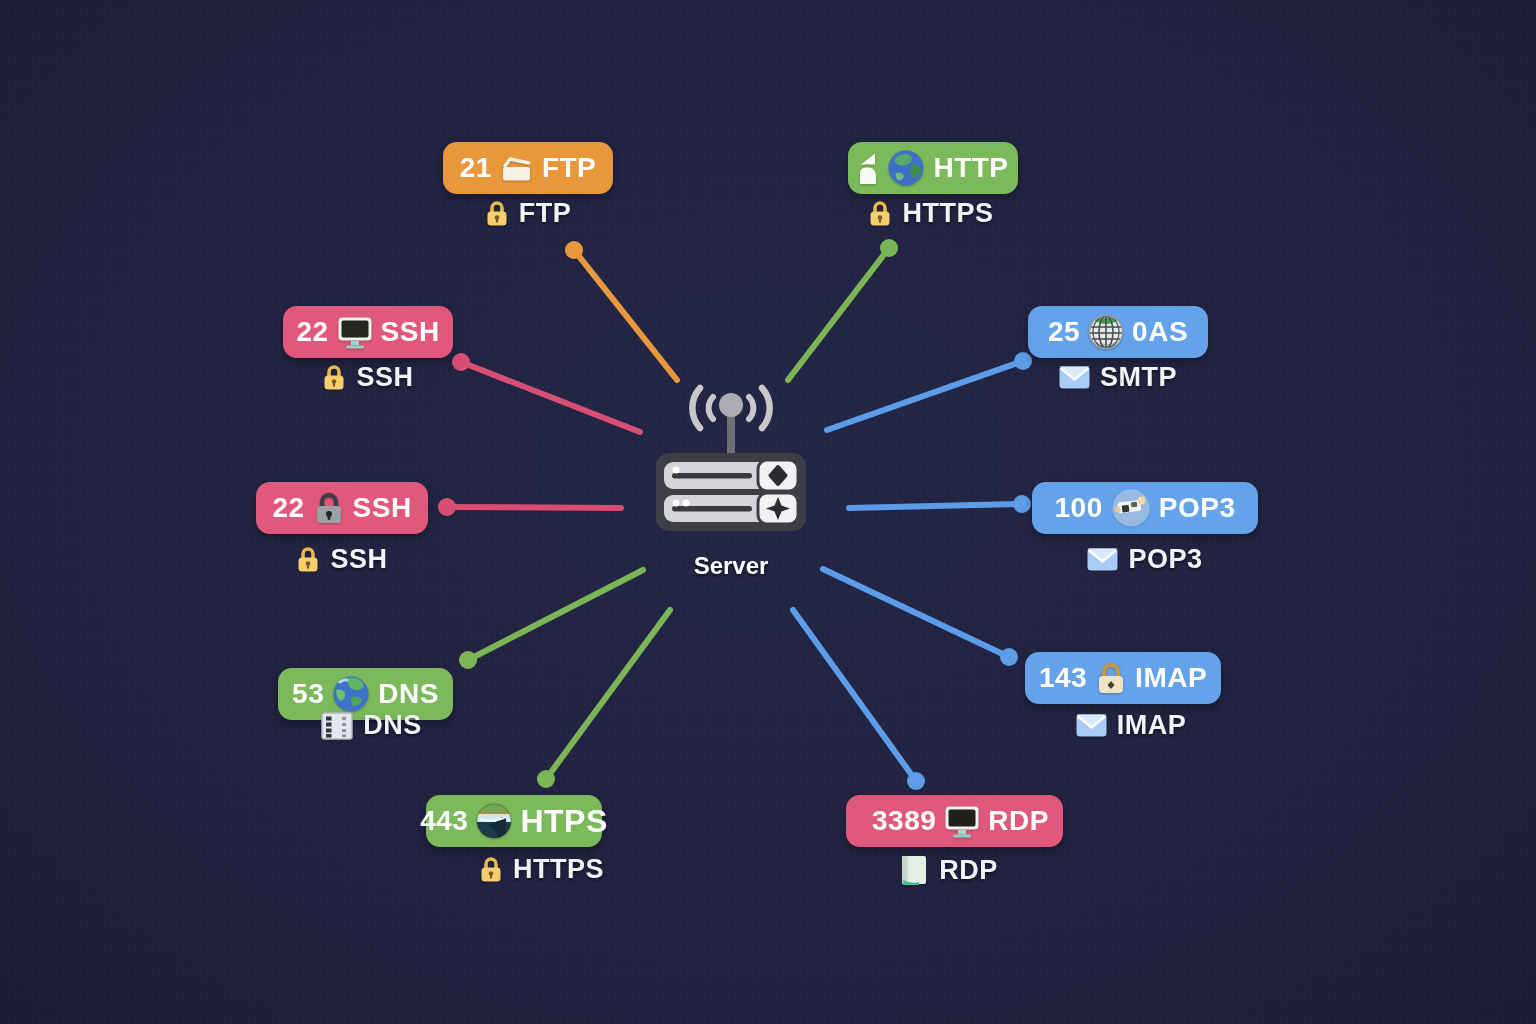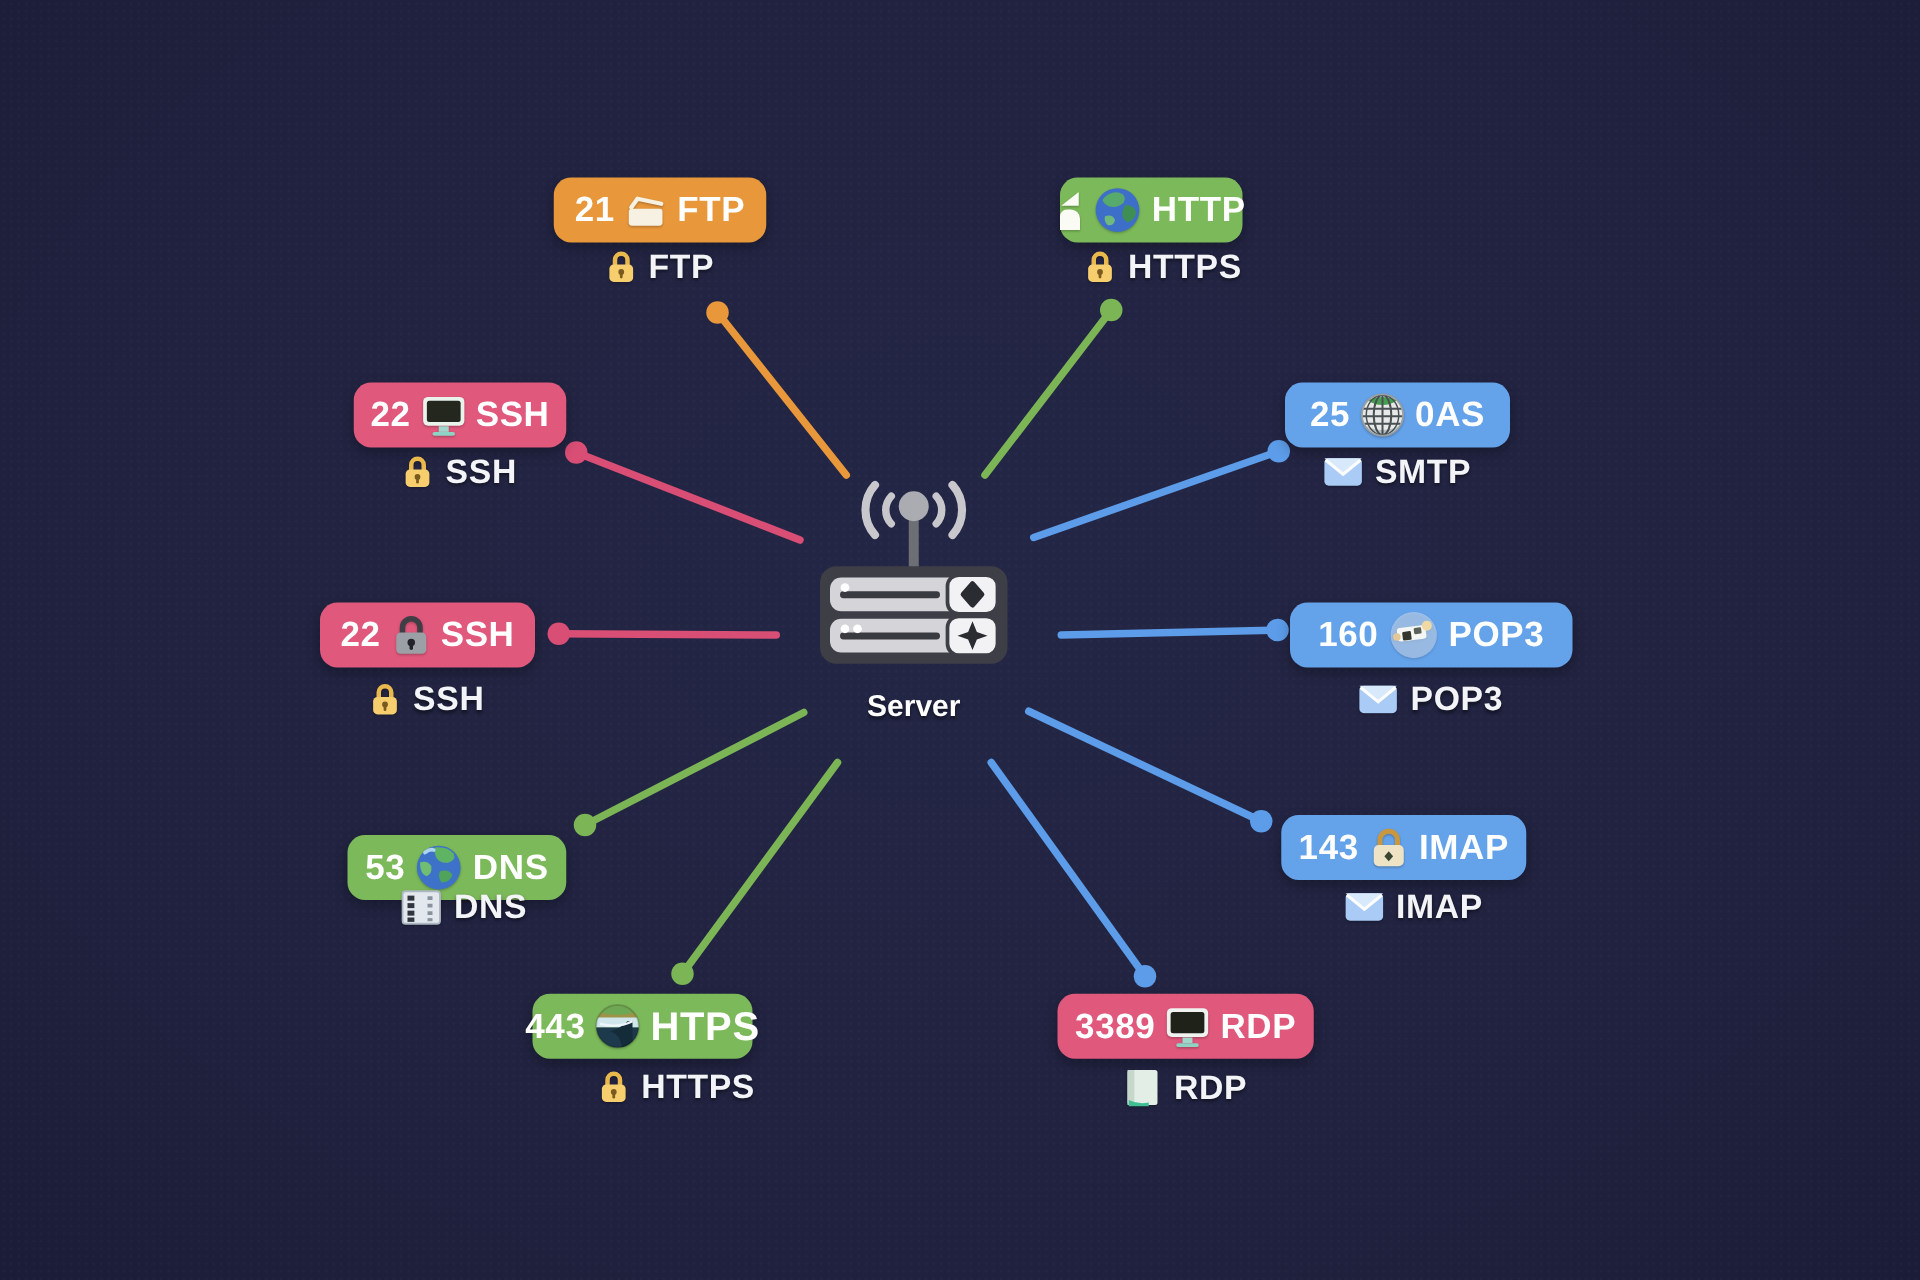--- a/index.html
+++ b/index.html
@@ -102,21 +102,21 @@
       <svg width="24" height="29" viewBox="0 0 24 29">
           <path d="M7,13 V9 a5,5 0 0 1 10,0 v4" fill="none" stroke="#E9B94D" stroke-width="3.6"></path>
           <rect x="2.5" y="12.5" width="19" height="14" rx="3.5" fill="#F6CE6E"></rect>
           <circle cx="12" cy="18.5" r="2.3" fill="#7A5A1E"></circle>
           <rect x="10.9" y="19" width="2.2" height="4.8" rx="1.1" fill="#7A5A1E"></rect>
         </svg>
     </span>
     <span>FTP</span>
   </div>
 
-  <div class="badge green" style="left:848px;top:142px;width:146px;height:52px;">
+  <div class="badge green" style="left:848px;top:142px;width:170px;height:52px;">
     <span class="bicon">
       <svg width="22" height="33" viewBox="0 0 22 33">
           <path d="M4,12.5 L18,1.5 L18,12.5 Z" fill="#FBFBF6"></path>
           <path d="M3,32 V21 a5.5,5.5 0 0 1 5.5,-5.5 h3 a7.5,7.5 0 0 1 7.5,7.5 V32 Z" fill="#FBFBF6"></path>
         </svg>
     </span>
     <span class="bicon">
       <svg width="38" height="38" viewBox="0 0 38 38">
           <circle cx="19" cy="19" r="17.5" fill="#3E6FC8"></circle>
           <path d="M7,11 Q12,4 20,5 Q27,7 24,13 Q19,18 12,16 Q8,14 7,11 Z" fill="#57AA6B"></path>
@@ -209,21 +209,21 @@
           <path d="M7,13 V9 a5,5 0 0 1 10,0 v4" fill="none" stroke="#E9B94D" stroke-width="3.6"></path>
           <rect x="2.5" y="12.5" width="19" height="14" rx="3.5" fill="#F6CE6E"></rect>
           <circle cx="12" cy="18.5" r="2.3" fill="#7A5A1E"></circle>
           <rect x="10.9" y="19" width="2.2" height="4.8" rx="1.1" fill="#7A5A1E"></rect>
         </svg>
     </span>
     <span>SSH</span>
   </div>
 
   <div class="badge blue" style="left:1032px;top:482px;width:226px;height:52px;">
-    <span>160</span>
+    <span>100</span>
     <span class="bicon">
       <svg width="40" height="40" viewBox="0 0 40 40">
           <circle cx="20" cy="20" r="18.5" fill="rgba(205,222,243,0.55)"></circle>
           <g transform="rotate(-7 20 20)">
             <rect x="7" y="13" width="23" height="11" rx="2.5" fill="#F5F7F4"></rect>
             <rect x="11" y="16.5" width="7" height="7" rx="1" fill="#33372E"></rect>
             <rect x="20.5" y="14.5" width="6" height="5" rx="1" fill="#5C6258"></rect>
           </g>
           <circle cx="30.5" cy="12.5" r="4" fill="#EFD9A4"></circle>
           <circle cx="6.5" cy="21.5" r="3" fill="#E5C897"></circle>
@@ -325,21 +325,21 @@
       <svg width="24" height="29" viewBox="0 0 24 29">
           <path d="M7,13 V9 a5,5 0 0 1 10,0 v4" fill="none" stroke="#E9B94D" stroke-width="3.6"></path>
           <rect x="2.5" y="12.5" width="19" height="14" rx="3.5" fill="#F6CE6E"></rect>
           <circle cx="12" cy="18.5" r="2.3" fill="#7A5A1E"></circle>
           <rect x="10.9" y="19" width="2.2" height="4.8" rx="1.1" fill="#7A5A1E"></rect>
         </svg>
     </span>
     <span>HTTPS</span>
   </div>
 
-  <div class="badge pink" style="left:846px;top:795px;width:205px;height:52px;">
+  <div class="badge pink" style="left:846px;top:795px;width:205px;height:52px;padding-left:12px;">
     <span>3389</span>
     <span class="bicon">
       <svg width="36" height="33" viewBox="0 0 36 33">
           <rect x="1.5" y="1.5" width="33" height="23" rx="4" fill="#F0F2F0"></rect>
           <rect x="4.5" y="4.5" width="27" height="17" rx="2" fill="#1E2219"></rect>
           <rect x="14" y="25" width="8" height="4.5" fill="#9FD8CB"></rect>
           <rect x="9" y="29.5" width="18" height="3" rx="1.5" fill="#8FD3C4"></rect>
         </svg>
     </span>
     <span>RDP</span>

